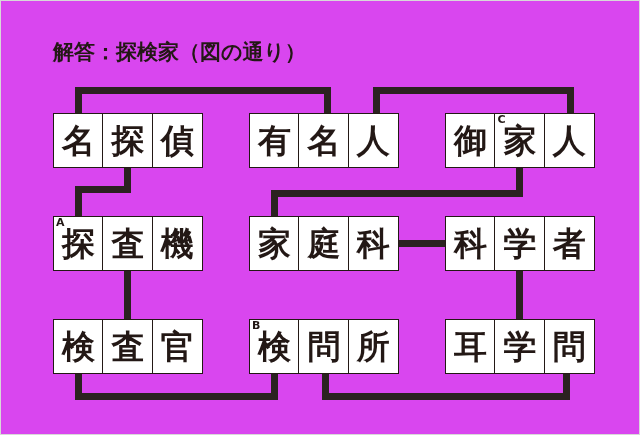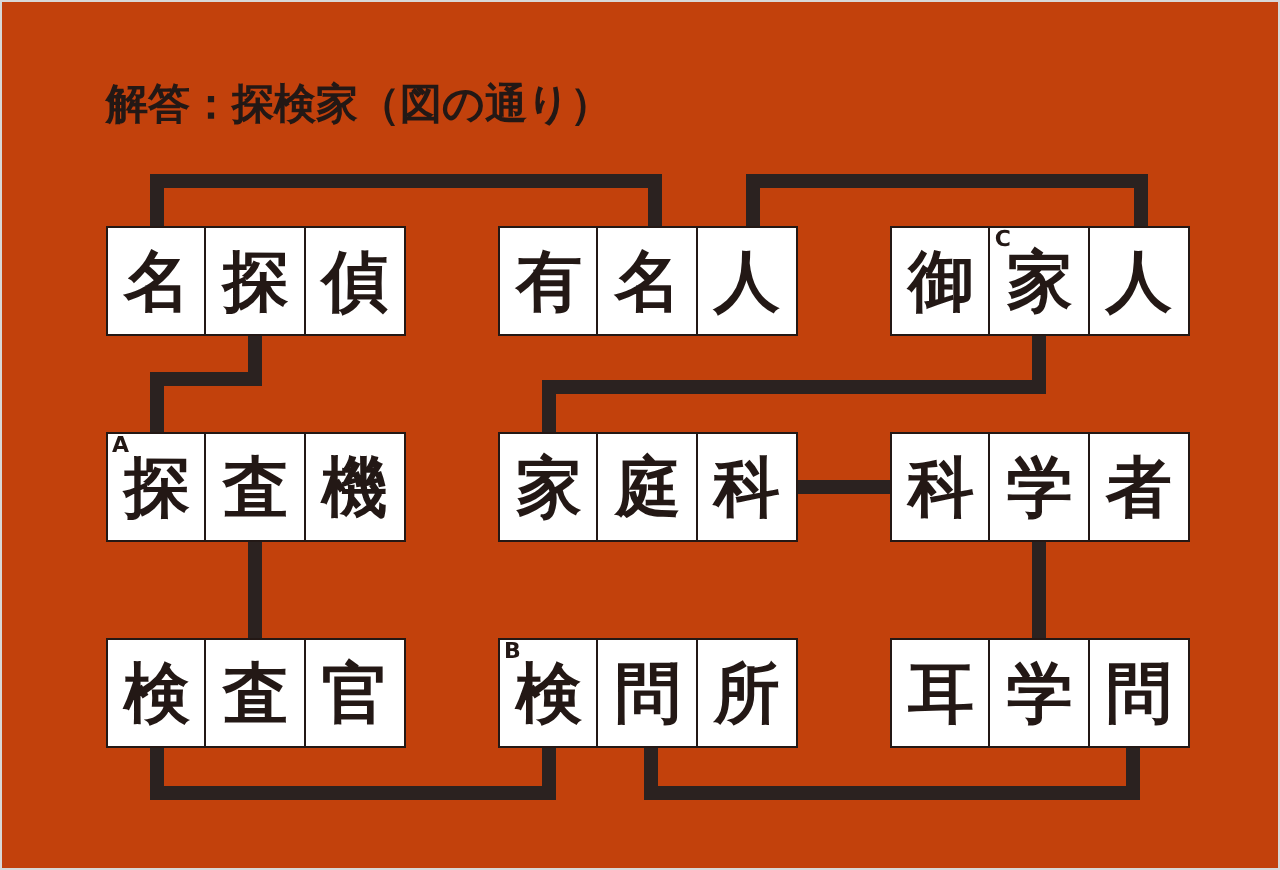--- a/index.html
+++ b/index.html
@@ -2,21 +2,21 @@
 <html><head>
 <meta charset="utf-8">
 <style>
   html,body{margin:0;padding:0;background:#ffffff;}
   body{
     width:640px;height:435px;overflow:hidden;
     font-family:"DejaVu Sans","Liberation Sans",sans-serif;
   }
   #canvas{
     position:relative;width:640px;height:435px;
-    background:#c2410c;
+    background:#d946ef;
     box-sizing:border-box;
     border:1px solid #d8d8d8;
   }
   
   #title{
     position:absolute;left:52px;top:38px;
     font-size:21px;line-height:26px;
     color:#231815;letter-spacing:0px;
     white-space:nowrap;
     font-family:"DejaVu Sans","Liberation Sans",sans-serif;

